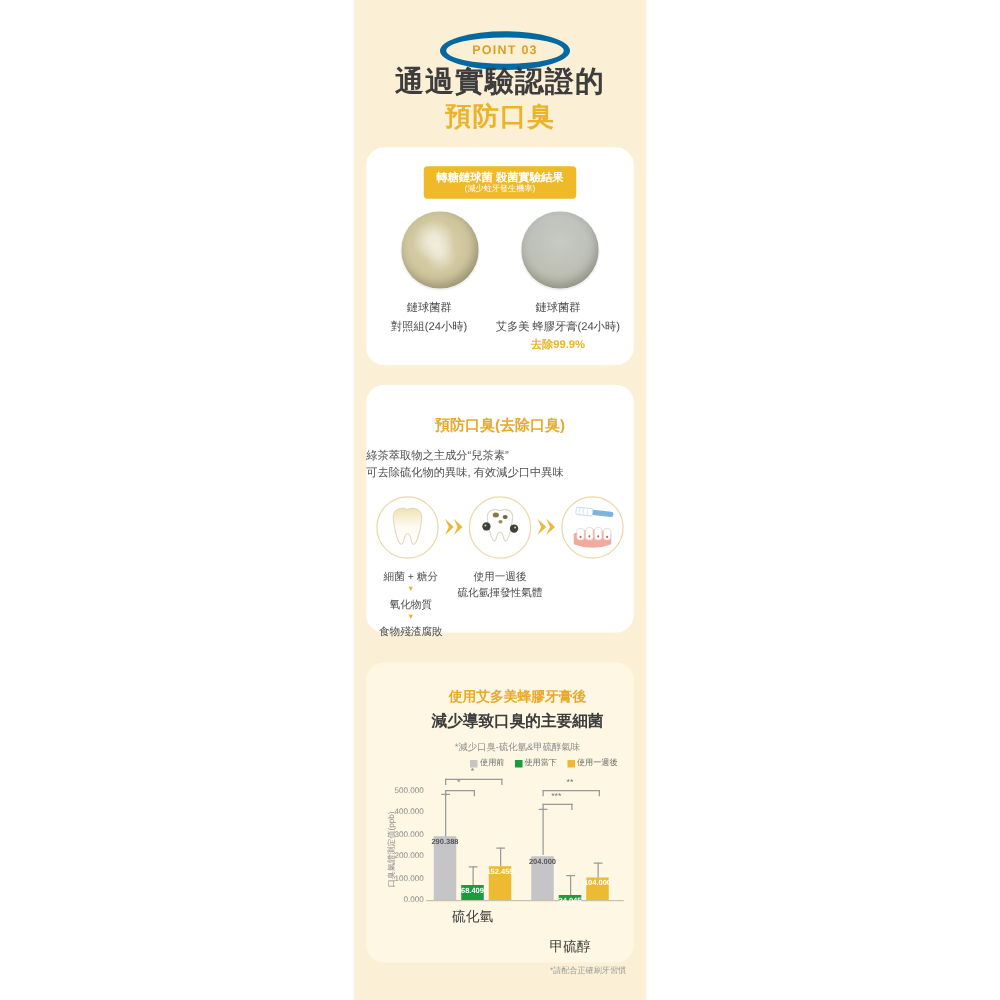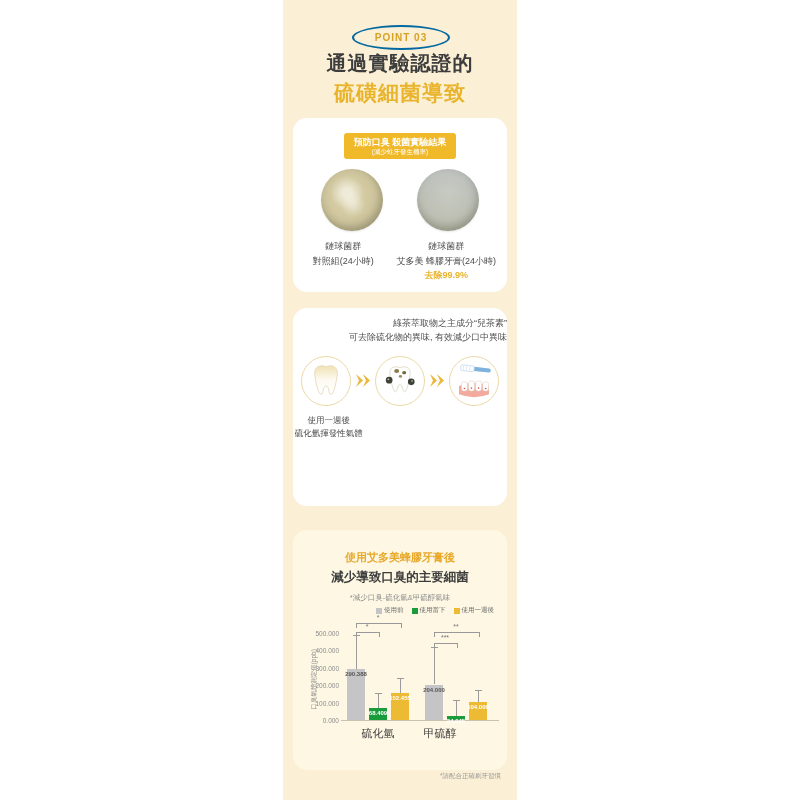--- a/index.html
+++ b/index.html
@@ -6,33 +6,33 @@
   body{
     width:800px;height:800px;background:#ffffff;position:relative;overflow:hidden;
     font-family:"Liberation Sans",sans-serif;
     -webkit-font-smoothing:antialiased;
   }
   .strip{position:absolute;left:283px;top:0;width:234px;height:800px;background:#fbf0d5;}
 
   
   .point-badge{
     position:absolute;left:352px;top:25px;width:94px;height:21px;
-    border:2px solid #0369a1;border-radius:50%;
+    border:5px solid #0369a1;border-radius:50%;
     display:flex;align-items:center;justify-content:center;
     color:#d8a125;font-size:10px;font-weight:bold;letter-spacing:1px;
   }
   .title1{position:absolute;left:283px;top:50px;width:234px;text-align:center;
-    font-size:20px;font-weight:bold;color:#3d3d3d;letter-spacing:1px;}
+    font-size:23px;font-weight:bold;color:#3d3d3d;letter-spacing:1px;}
   .title2{position:absolute;left:283px;top:79px;width:234px;text-align:center;
     font-size:21px;font-weight:bold;color:#e9b42c;letter-spacing:1px;}
 
   .card{position:absolute;background:#ffffff;border-radius:14px;}
   #card1{left:293px;top:118px;width:214px;height:174px;}
   #card2{left:293px;top:308px;width:214px;height:198px;}
-  #card3{left:293px;top:530px;width:214px;height:240px;background:#fdf7e3;}
+  #card3{left:293px;top:530px;width:186px;height:240px;background:#fdf7e3;padding-left:28px;}
 
   
   .c1-badge{
     margin:15px auto 0 auto;display:table;background:#f0b929;color:#ffffff;
     border-radius:3px;padding:4px 10px 3px 10px;text-align:center;line-height:1.25;
   }
   .c1-badge .bt{font-size:9px;font-weight:bold;display:block;}
   .c1-badge .bs{font-size:6.5px;display:block;}
   .dishes{display:flex;justify-content:space-between;padding:10px 28px 0 28px;}
   .dish{width:62px;height:62px;border-radius:50%;
@@ -45,21 +45,21 @@
     linear-gradient(185deg, rgba(160,170,180,.18), rgba(165,165,115,.20)),
     radial-gradient(circle at 50% 40%, #d0d2cc 0%, #c3c5bf 55%, #abae9f 92%, #9fa295 100%);}
   .dish-labels{display:flex;padding:0 4px;margin-top:8px;}
   .dish-label{font-size:9px;color:#4b4b4b;line-height:1.6;text-align:center;}
   .dish-label.l{width:45%;}
   .dish-label.r{width:55%;}
   .hl-gold{color:#e9b42c;font-weight:bold;}
 
   
   .c2-title{margin-top:24px;text-align:center;font-size:12px;font-weight:bold;color:#e8a92b;}
-  .c2-body{margin-top:8px;text-align:right;font-size:9px;color:#4f4f4f;line-height:1.6;}
+  .c2-body{margin-top:8px;text-align:left;font-size:9px;color:#4f4f4f;line-height:1.6;}
   .steps-row{display:flex;align-items:center;justify-content:center;margin-top:11px;}
   .step-circle{width:48px;height:48px;border-radius:50%;border:1px solid #ecd9a8;background:#fff;
     display:flex;align-items:center;justify-content:center;}
   .chev{width:18px;display:flex;justify-content:center;align-items:center;margin:0 3px;}
   .captions{display:flex;margin-top:8px;}
   .cap-col{width:33.33%;text-align:center;font-size:8.5px;color:#4b4b4b;line-height:1.5;}
   .flow-arrow{color:#eab437;font-size:6px;line-height:1.6;}
 
   
   .c3-title{margin-top:20px;text-align:center;font-size:11px;font-weight:bold;color:#e8a92b;}
@@ -83,45 +83,46 @@
 </style>
 </head>
 <body>
 
 <div class="strip"></div>
 
 <div class="point-badge">
   <span>POINT 03</span>
 </div>
 <div class="title1">通過實驗認證的</div>
-<div class="title2">硫磺細菌導致</div>
+<div class="title2">預防口臭</div>
 
 <div class="card" id="card1">
   <div class="c1-badge">
-    <span class="bt">預防口臭 殺菌實驗結果</span>
+    <span class="bt">轉糖鏈球菌 殺菌實驗結果</span>
     <span class="bs">(減少蛀牙發生機率)</span>
   </div>
   <div class="dishes">
     <div class="dish control"></div>
     <div class="dish product"></div>
   </div>
   <div class="dish-labels">
     <div class="dish-label l">
       <div>鏈球菌群</div>
       <div>對照組(24小時)</div>
     </div>
     <div class="dish-label r">
       <div>鏈球菌群</div>
       <div>艾多美 蜂膠牙膏(24小時)</div>
       <div class="hl-gold">去除99.9%</div>
     </div>
   </div>
 </div>
 
 <div class="card" id="card2">
+  <div class="c2-title">預防口臭(去除口臭)</div>
   <div class="c2-body">
     <div>綠茶萃取物之主成分“兒茶素”</div>
     <div>可去除硫化物的異味, 有效減少口中異味</div>
   </div>
   <div class="steps-row">
     <div class="step-circle">
       <svg width="40" height="40" viewBox="0 0 48 48">
         <defs>
           <linearGradient id="toothg" x1="0" y1="0" x2="0" y2="1">
             <stop offset="0" stop-color="#f0e2b4"></stop>
@@ -171,20 +172,27 @@
         <rect x="26" y="24" width="7" height="12" rx="2.6" fill="#ffffff" stroke="#e2d2c8" stroke-width="0.7"></rect>
         <rect x="34.5" y="25" width="7" height="11" rx="2.6" fill="#ffffff" stroke="#e2d2c8" stroke-width="0.7"></rect>
         <circle cx="12.5" cy="33" r="1" fill="#d2574a"></circle>
         <circle cx="21" cy="32.5" r="1" fill="#d2574a"></circle>
         <circle cx="29.5" cy="32.5" r="1" fill="#d2574a"></circle>
         <circle cx="38" cy="33" r="1" fill="#d2574a"></circle>
       </svg>
     </div>
   </div>
   <div class="captions">
+    <div class="cap-col">
+      <div>細菌 + 糖分</div>
+      <div class="flow-arrow">▼</div>
+      <div>氧化物質</div>
+      <div class="flow-arrow">▼</div>
+      <div>食物殘渣腐敗</div>
+    </div>
     <div class="cap-col">
       <div>使用一週後</div>
       <div>硫化氫揮發性氣體</div>
     </div>
   </div>
 </div>
 
 <div class="card" id="card3">
   <div class="c3-title">使用艾多美蜂膠牙膏後</div>
   <div class="c3-sub">減少導致口臭的主要細菌</div>
@@ -230,21 +238,21 @@
       <div class="whisk-cap" style="left: 137.5px; top: 21.92px;"></div>
       <div class="barlabel" style="left: 126px; top: 61.504px; color: rgb(85, 85, 85);">204.000</div>
       <div class="bar" style="left: 154px; top: 90.8162px; height: 4.18383px; background: rgb(27, 156, 60);"></div>
       <div class="whisk-v" style="left: 163px; top: 74.99px; height: 15.8262px;"></div>
       <div class="whisk-cap" style="left: 159.5px; top: 74.99px;"></div>
       <div class="barlabel" style="left: 148px; top: 92.8162px; color: rgb(255, 255, 255);">24.045</div>
       <div class="bar" style="left: 176px; top: 76.904px; height: 18.096px; background: rgb(237, 186, 51);"></div>
       <div class="whisk-v" style="left: 185px; top: 64.55px; height: 12.354px;"></div>
       <div class="whisk-cap" style="left: 181.5px; top: 64.55px;"></div>
       <div class="barlabel" style="left: 170px; top: 78.904px; color: rgb(255, 255, 255);">104.000</div>
-      <div class="catlabel" style="left: 112px;">甲硫醇</div>
+      <div class="catlabel" style="left: 128px; margin-top: 24px;">甲硫醇</div>
       <div class="sig" style="left: 63px; width: 22px; top: 7.13px;"></div>
       <div class="siglabel" style="left: 59px; top: -1.87px;">*</div>
       <div class="sig" style="left: 63px; width: 44px; top: -2.44px;"></div>
       <div class="siglabel" style="left: 70px; top: -11.44px;">*</div>
       <div class="sig" style="left: 141px; width: 22px; top: 17.57px;"></div>
       <div class="siglabel" style="left: 137px; top: 8.57px;">***</div>
       <div class="sig" style="left: 141px; width: 44px; top: 7.13px;"></div>
       <div class="siglabel" style="left: 148px; top: -1.87px;">**</div>
     </div>
 </div>

